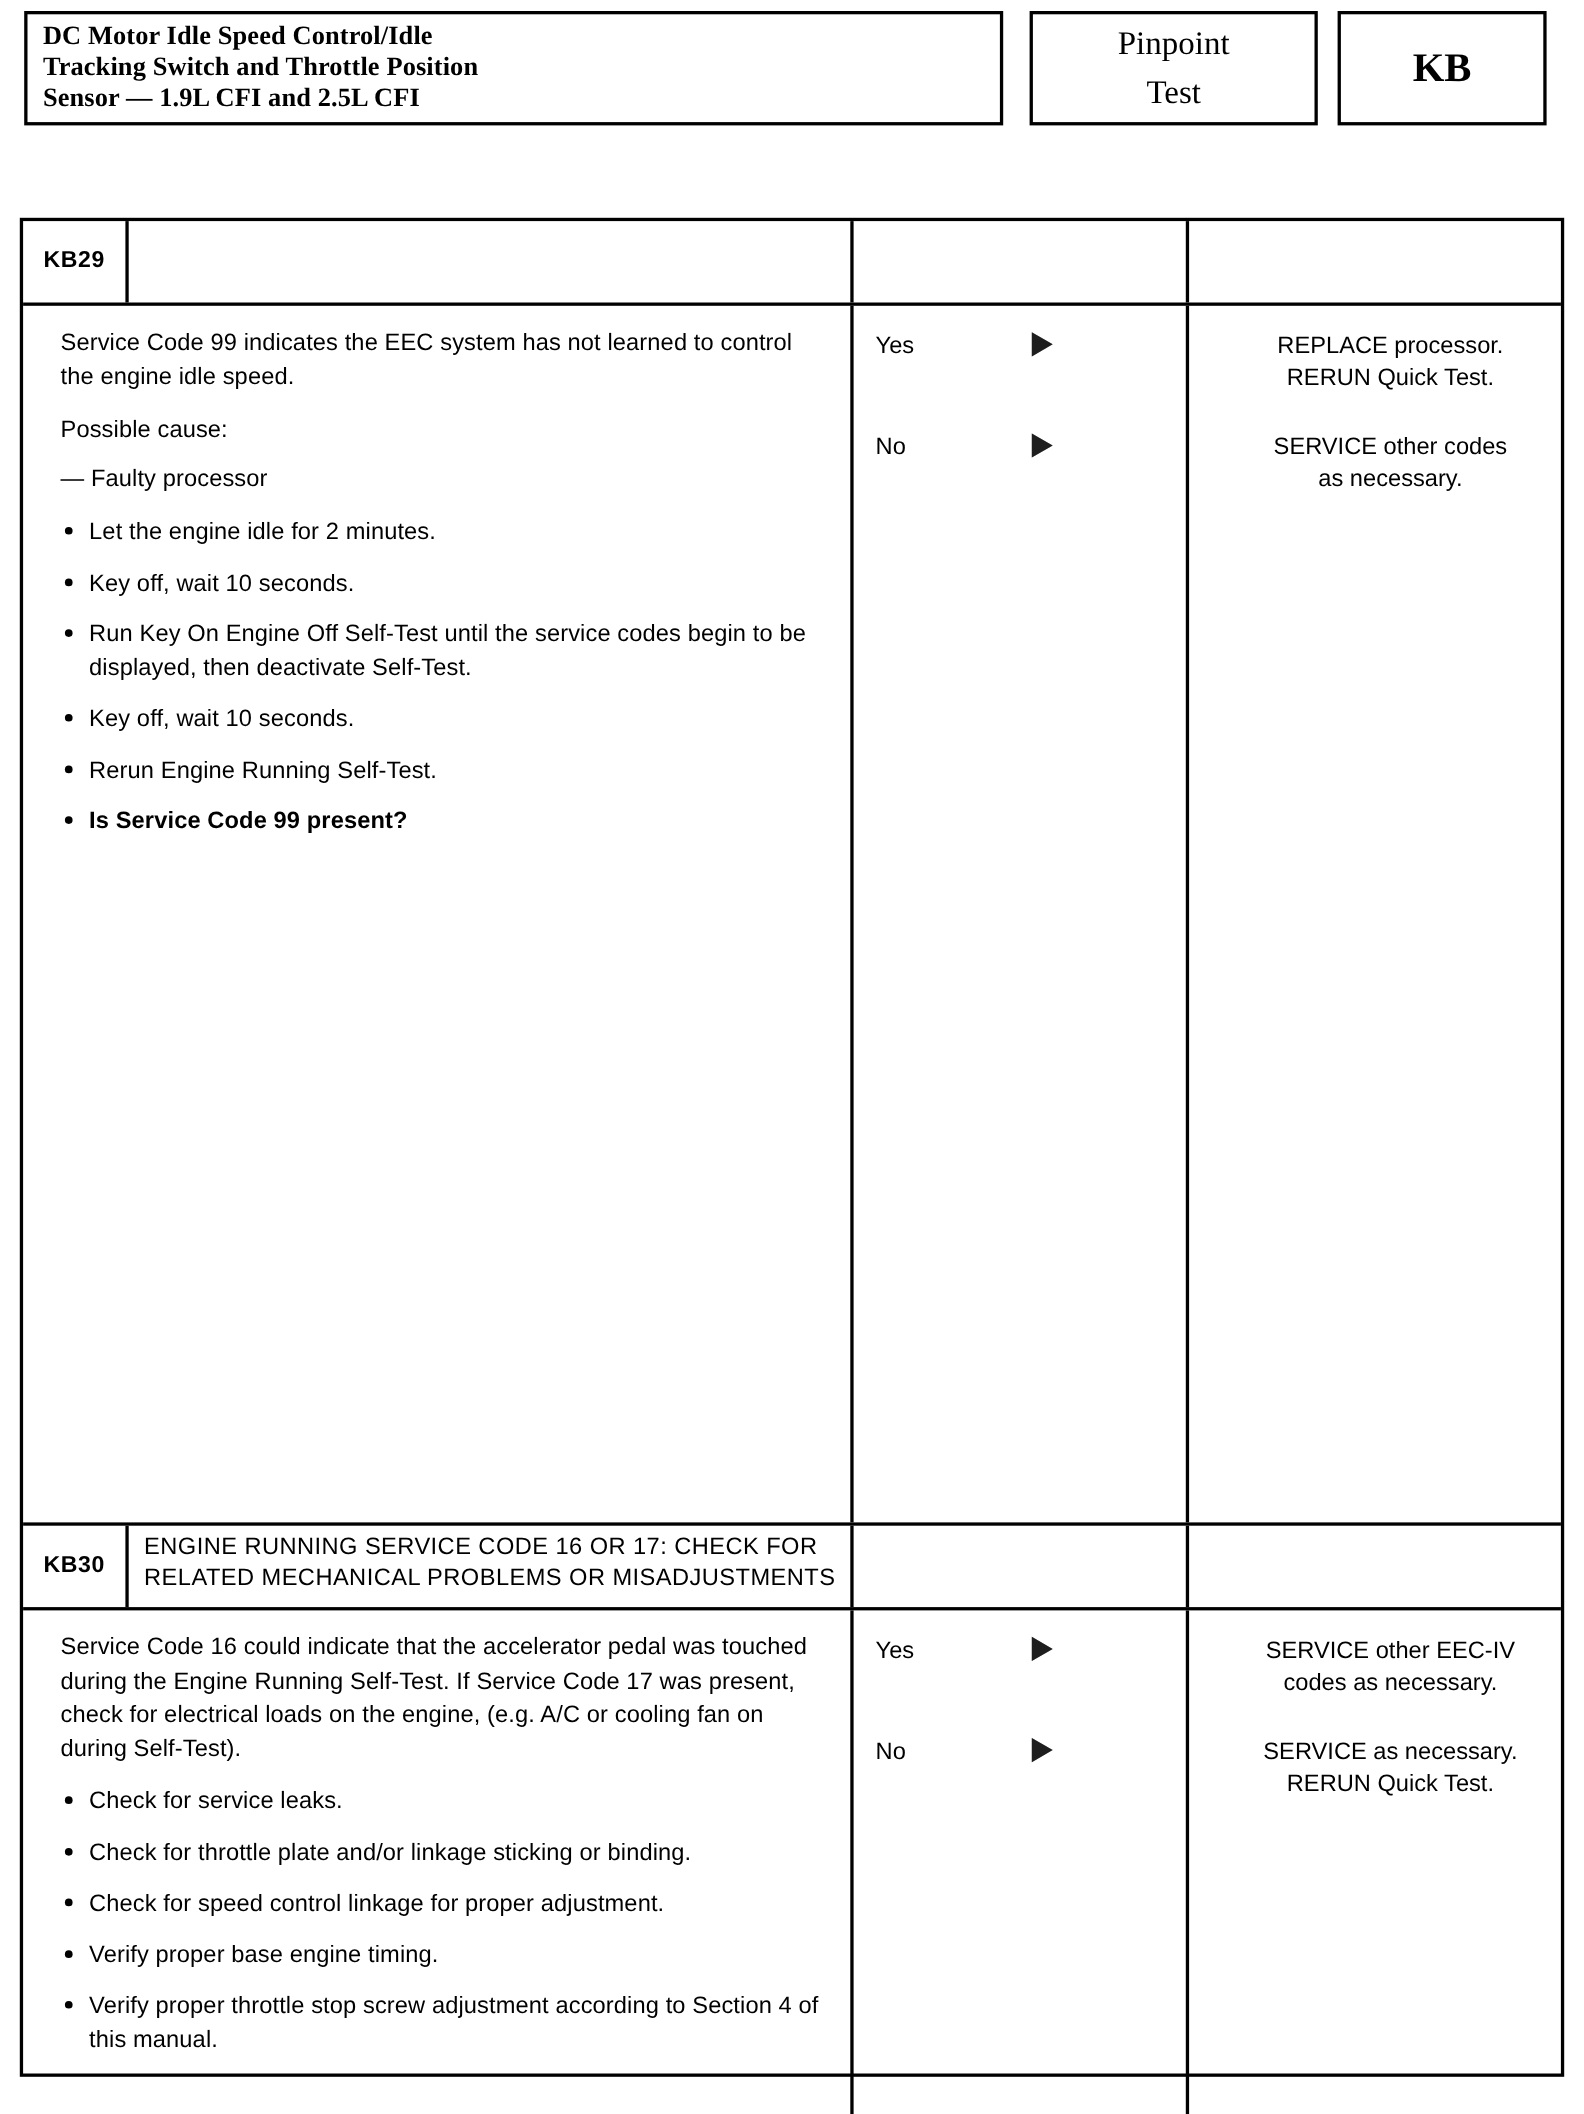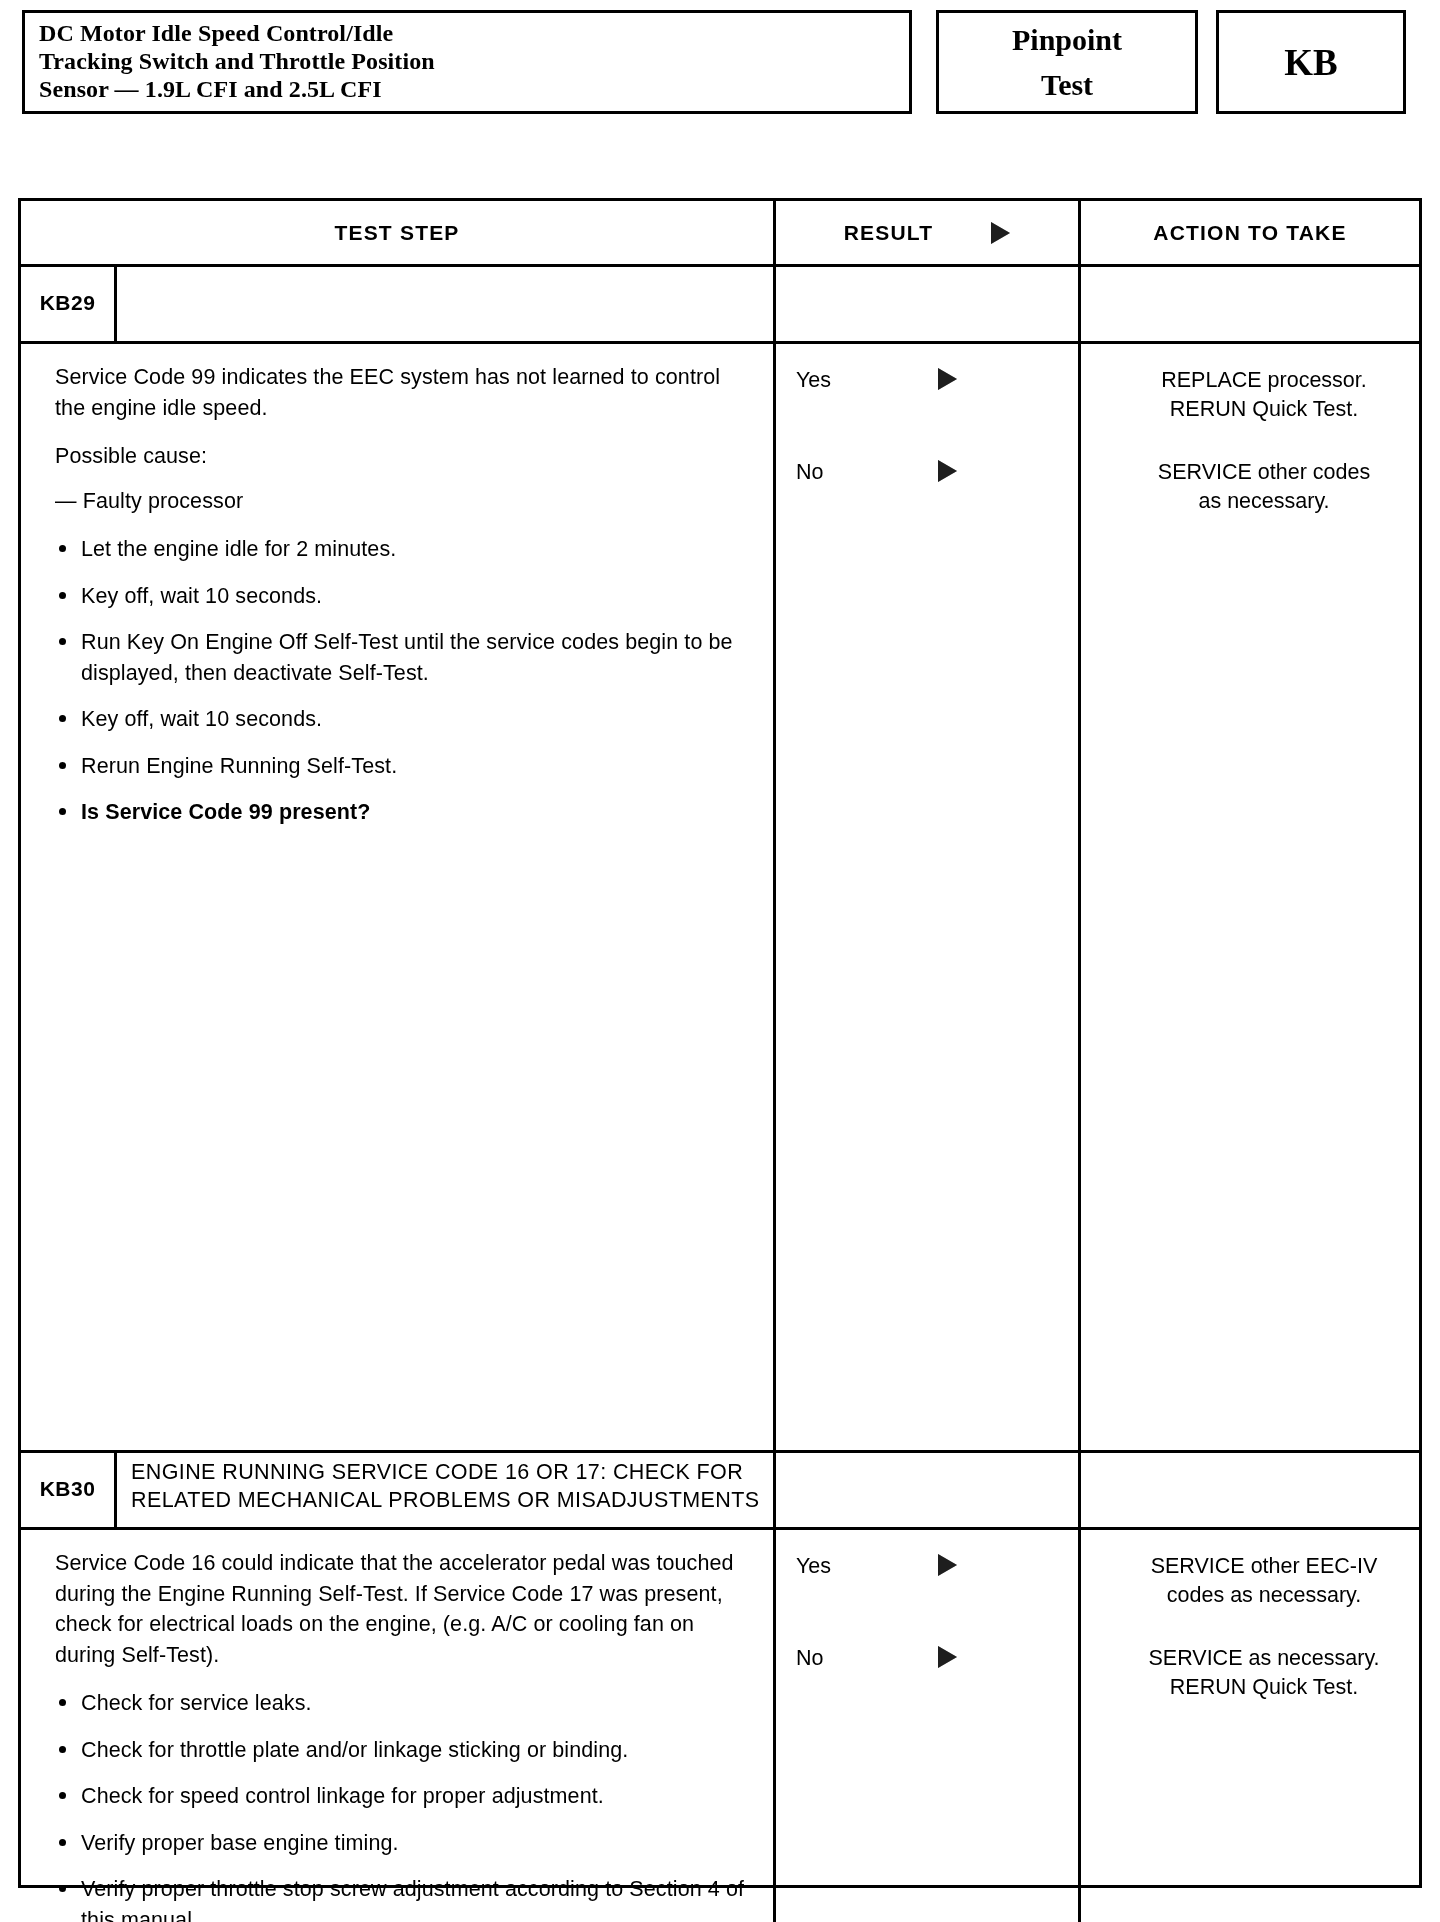--- a/index.html
+++ b/index.html
@@ -46,21 +46,21 @@
   .hdr-pin {
     border: 3px solid #000;
     margin-left: 24px;
     width: 262px;
     box-sizing: border-box;
     display: flex;
     flex-direction: column;
     align-items: center;
     justify-content: center;
     font-family: "Liberation Serif", serif;
-    font-weight: bold;
+    font-weight: normal;
     font-size: 30px;
     line-height: 1.5;
   }
   .hdr-kb {
     border: 3px solid #000;
     margin-left: 18px;
     width: 190px;
     box-sizing: border-box;
     display: flex;
     align-items: center;
@@ -235,28 +235,20 @@
     </div>
     <div class="hdr-pin">
       <span>Pinpoint</span>
       <span>Test</span>
     </div>
     <div class="hdr-kb">KB</div>
   </div>
 
   <div class="table">
 
-    <div class="row thead">
-      <div class="col-step">TEST STEP</div>
-      <div class="col-result">
-        <span>RESULT</span>
-        <span class="tri"></span>
-      </div>
-      <div class="col-action">ACTION TO TAKE</div>
-    </div>
 
     <div class="row steptitle-row">
       <div class="col-step steptitle">
         <div class="step-code">KB29</div>
       </div>
       <div class="col-result"></div>
       <div class="col-action"></div>
     </div>
 
     <div class="row body-row divider">

